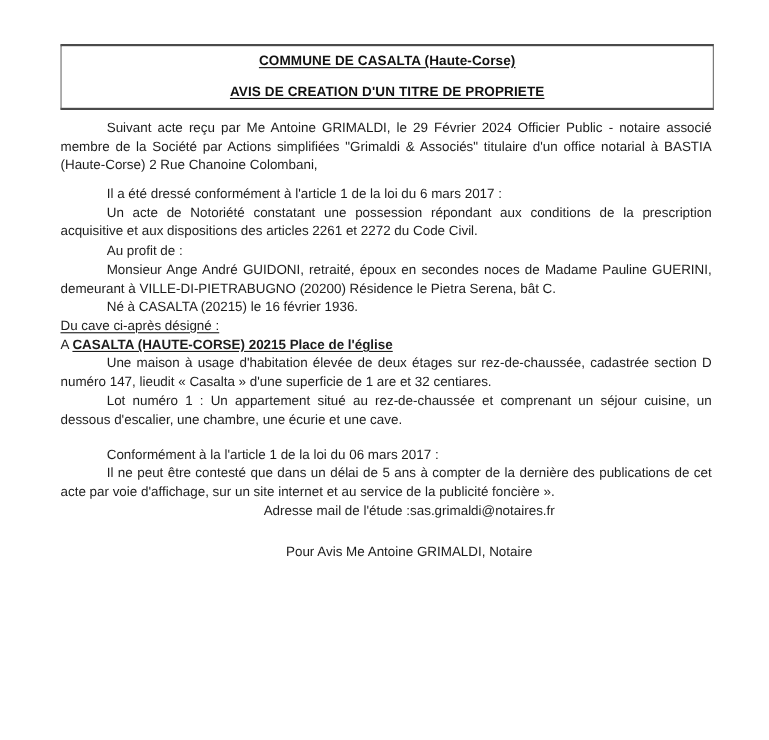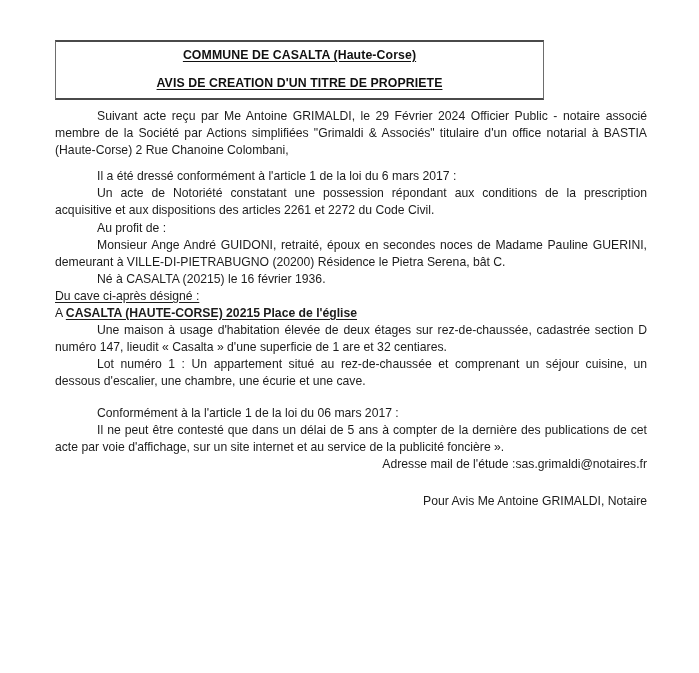--- a/index.html
+++ b/index.html
@@ -23,21 +23,21 @@
     height: 673px;
     background: #ffffff;
     box-sizing: border-box;
   }
 
   
   .header-box {
     position: absolute;
     left: 55px;
     top: 40px;
-    width: 489px;
+    width: 594px;
     box-sizing: border-box;
     border-top: 2px solid #4a4a4a;
     border-bottom: 2px solid #4a4a4a;
     border-left: 1px solid #6d6d6d;
     border-right: 1px solid #6d6d6d;
     padding: 5px 0 7px 0;
     background: #ffffff;
   }
   .header-line {
     text-align: center;
@@ -69,21 +69,21 @@
   p.para {
     margin: 0;
     text-align: justify;
     text-justify: inter-word;
     text-indent: 42px;
   }
   p.para.noindent {
     text-indent: 0;
   }
   p.para.last-left {
-    text-align: right;
+    text-align: center;
   }
   .gap-sm { height: 9px; }
   .gap-md { height: 14px; }
   .gap-lg { height: 20px; }
 
   b.bold { font-weight: normal; }
   span.uline {
     text-decoration: underline;
     text-underline-offset: 1.5px;
   }

